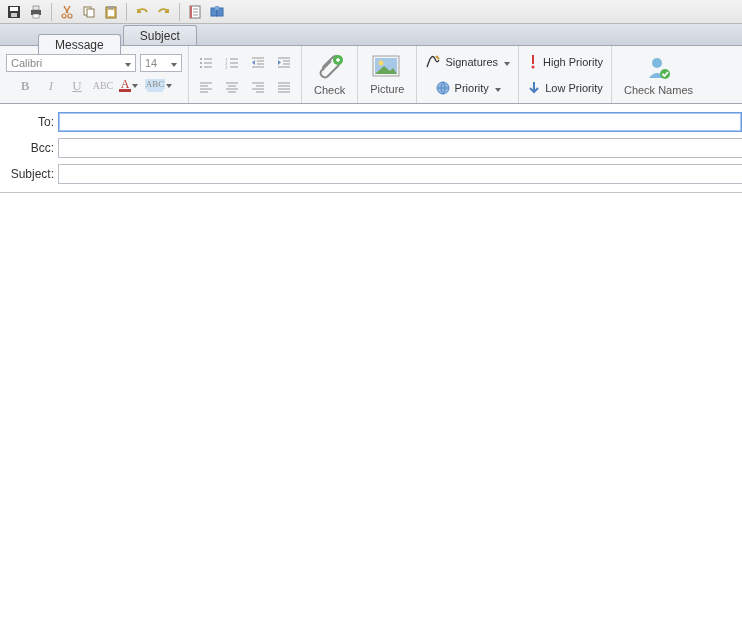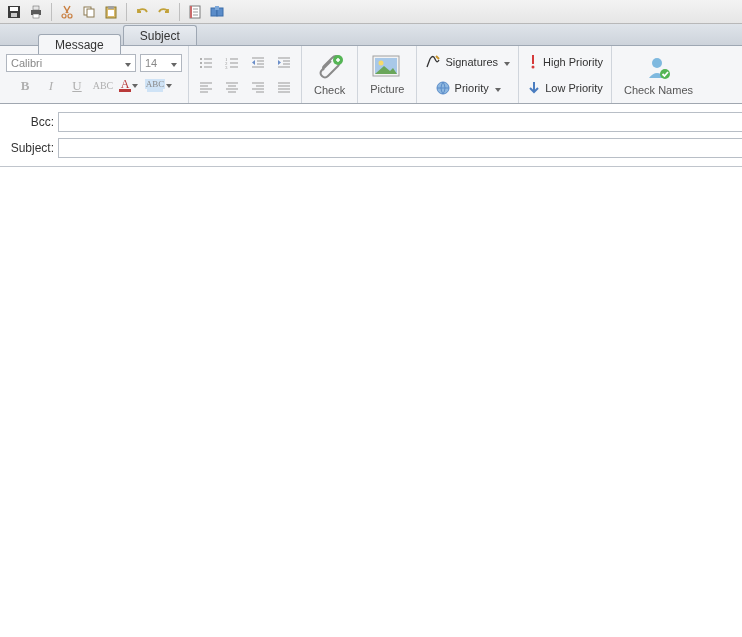--- a/index.html
+++ b/index.html
@@ -480,20 +480,24 @@
         <circle cx="21" cy="20" r="5" fill="#55b555"></circle>
         <path d="M18.5 20 L20.5 22 L24 18" fill="none" stroke="#fff" stroke-width="1.8"></path>
       </svg>
       <span class="lbl">Check Names</span>
     </div>
   </div>
 </div>
 
 <div class="addr">
   <div class="addr-row">
+    <div class="addr-label">To:</div>
+    <input class="addr-input focus" type="text" value="" style="">
+  </div>
+  <div class="addr-row">
     <div class="addr-label">Bcc:</div>
     <input class="addr-input" type="text" value="" style="">
   </div>
   <div class="addr-row" style="margin-bottom:0">
     <div class="addr-label">Subject:</div>
     <input class="addr-input" type="text" value="" style="">
   </div>
 </div>
 
 <div class="body-area" contenteditable="true" style=""></div>

